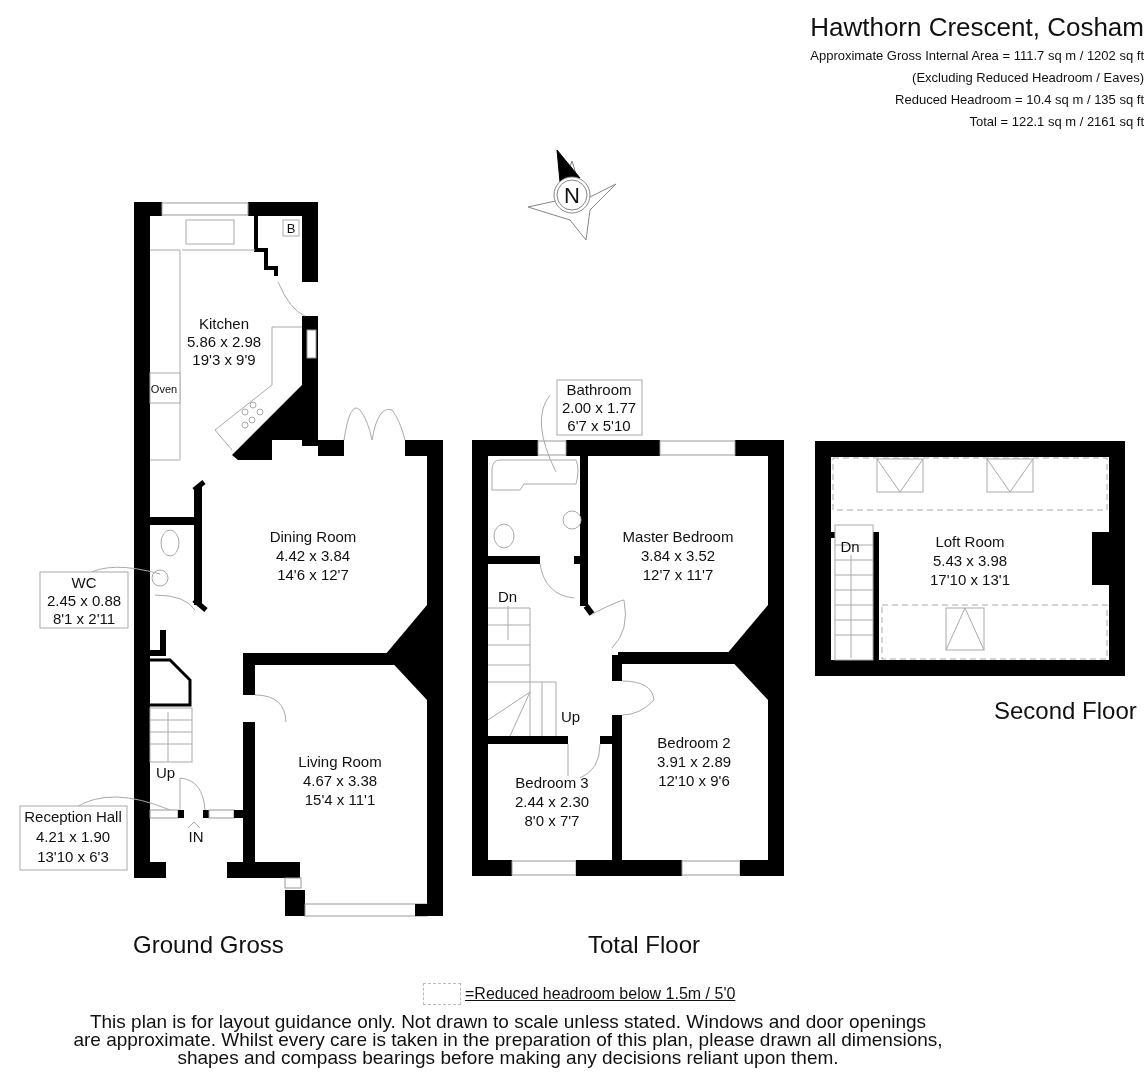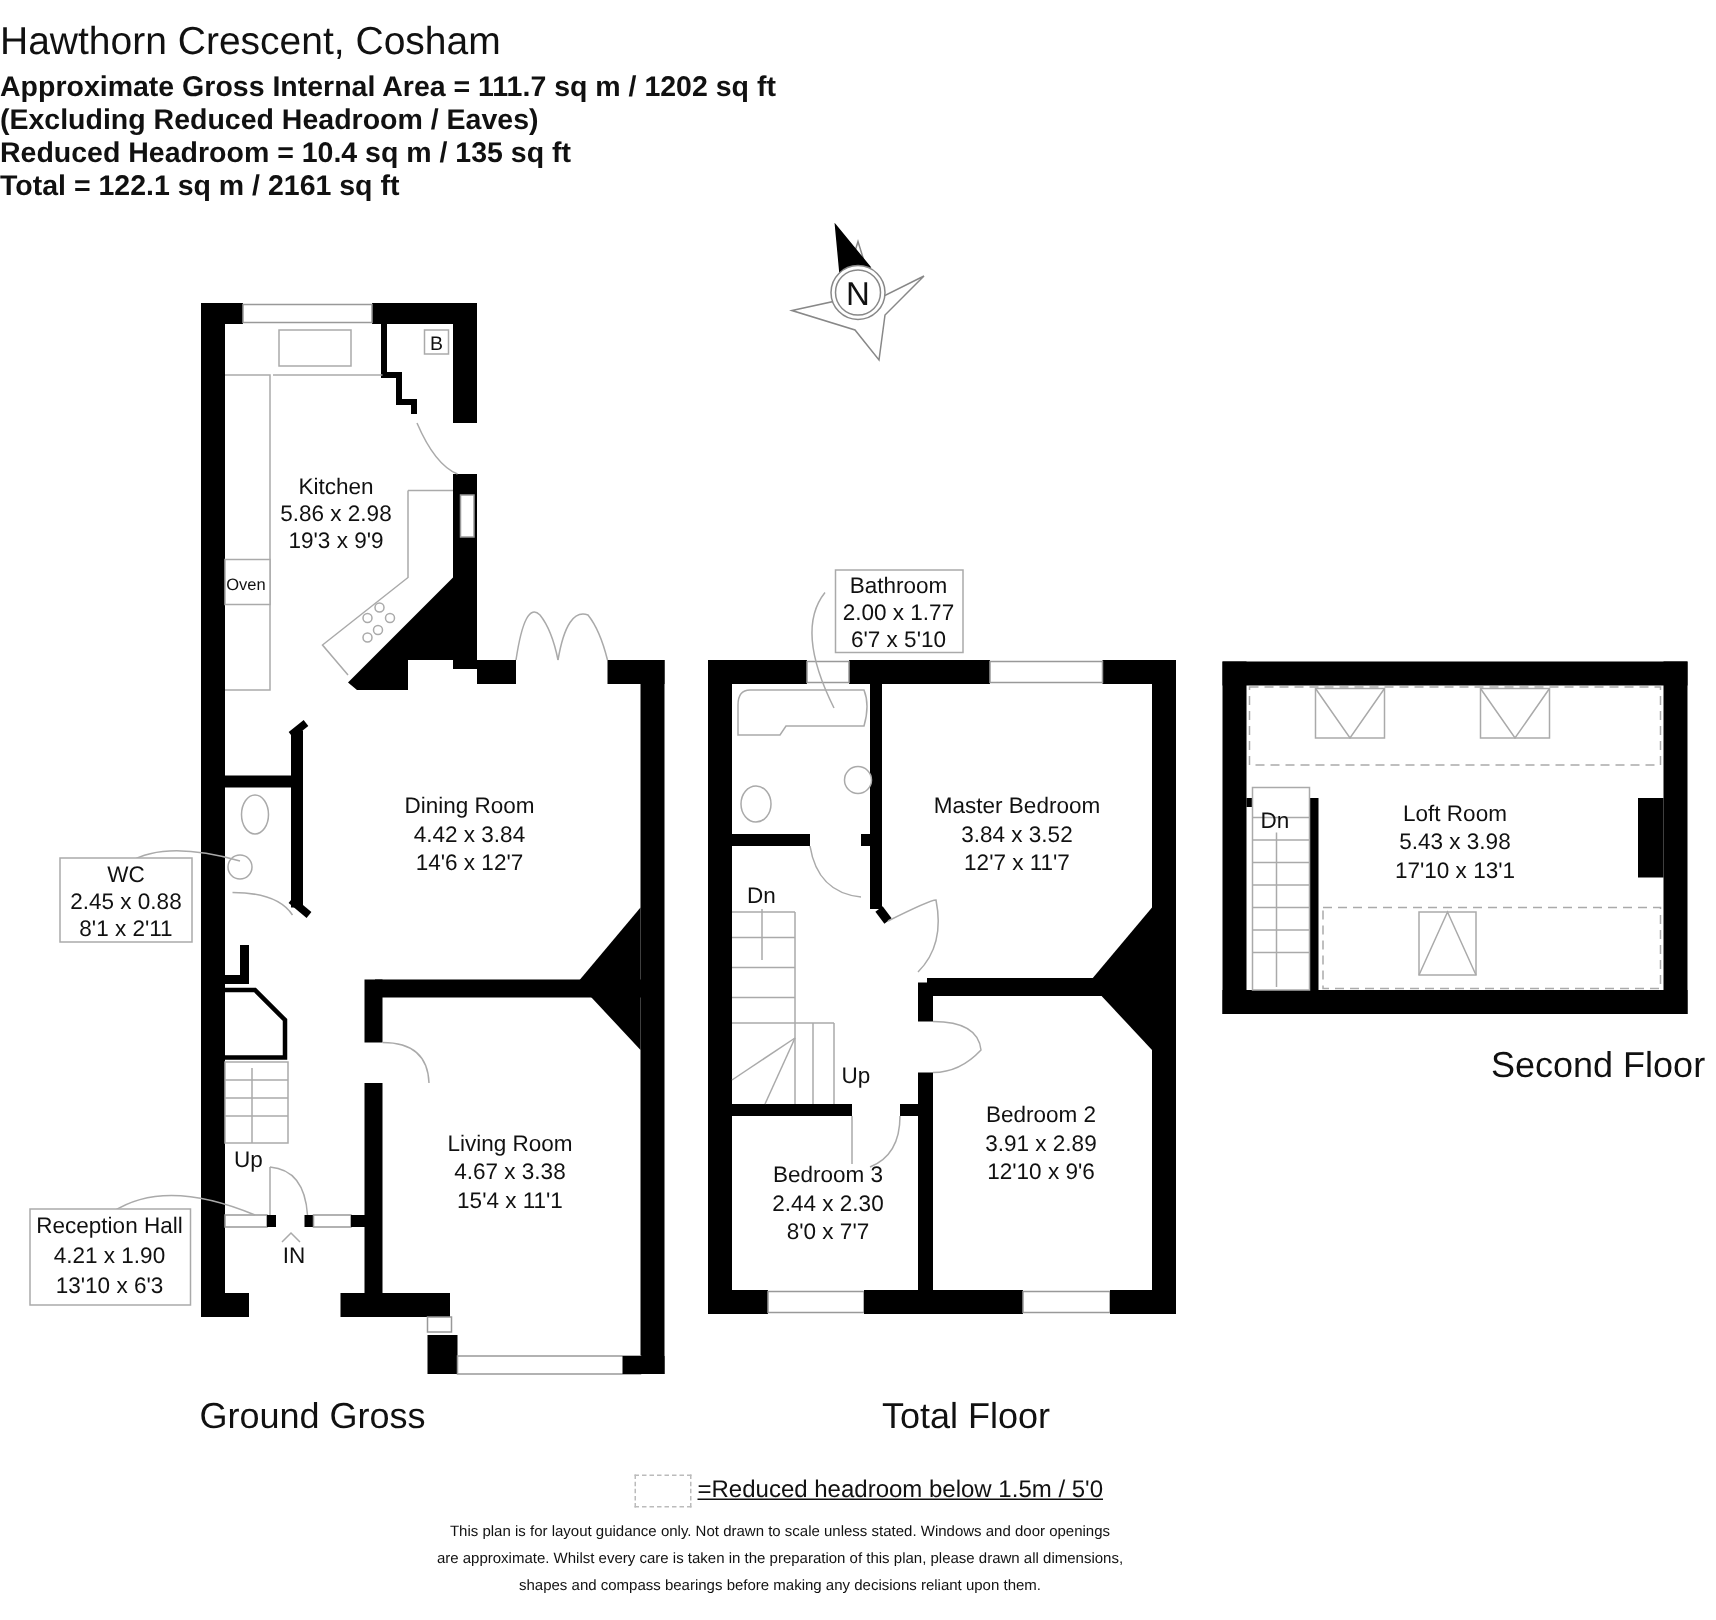--- a/index.html
+++ b/index.html
@@ -1,25 +1,25 @@
 <!DOCTYPE html>
 <html><head>
 <meta charset="utf-8">
 <style>
   html,body{margin:0;padding:0;background:#fff;}
   body{width:1144px;height:1080px;position:relative;overflow:hidden;font-family:"Liberation Sans",sans-serif;color:#111;}
-  .hdr{position:absolute;left:0;width:1144px;text-align:left;}
+  .hdr{position:absolute;left:0;width:1144px;text-align:right;}
   #title{top:12px;font-size:26px;}
-  .sub{font-size:19px;font-weight:bold;}
+  .sub{font-size:13px;}
   svg{position:absolute;left:0;top:0;}
   .lbl{font-family:"Liberation Sans",sans-serif;fill:#111;}
   .floor{position:absolute;font-size:24px;}
   .legend{position:absolute;top:983px;left:423px;font-size:16px;display:flex;align-items:center;text-decoration:underline;}
   .legend .box{width:36px;height:20px;border:1px dashed #bbb;margin-right:4px;}
-  .disc{position:absolute;top:1013px;left:0;width:1016px;text-align:center;font-size:10px;line-height:18px;margin-left:12px;}
+  .disc{position:absolute;top:1013px;left:0;width:1016px;text-align:center;font-size:19px;line-height:18px;}
 </style>
 </head>
 <body>
 
 <div id="title" class="hdr">Hawthorn Crescent, Cosham</div>
 <div class="hdr sub" style="top:48px">Approximate Gross Internal Area = 111.7 sq m / 1202 sq ft</div>
 <div class="hdr sub" style="top:70px">(Excluding Reduced Headroom / Eaves)</div>
 <div class="hdr sub" style="top:92px">Reduced Headroom = 10.4 sq m / 135 sq ft</div>
 <div class="hdr sub" style="top:114px">Total = 122.1 sq m / 2161 sq ft</div>
 

